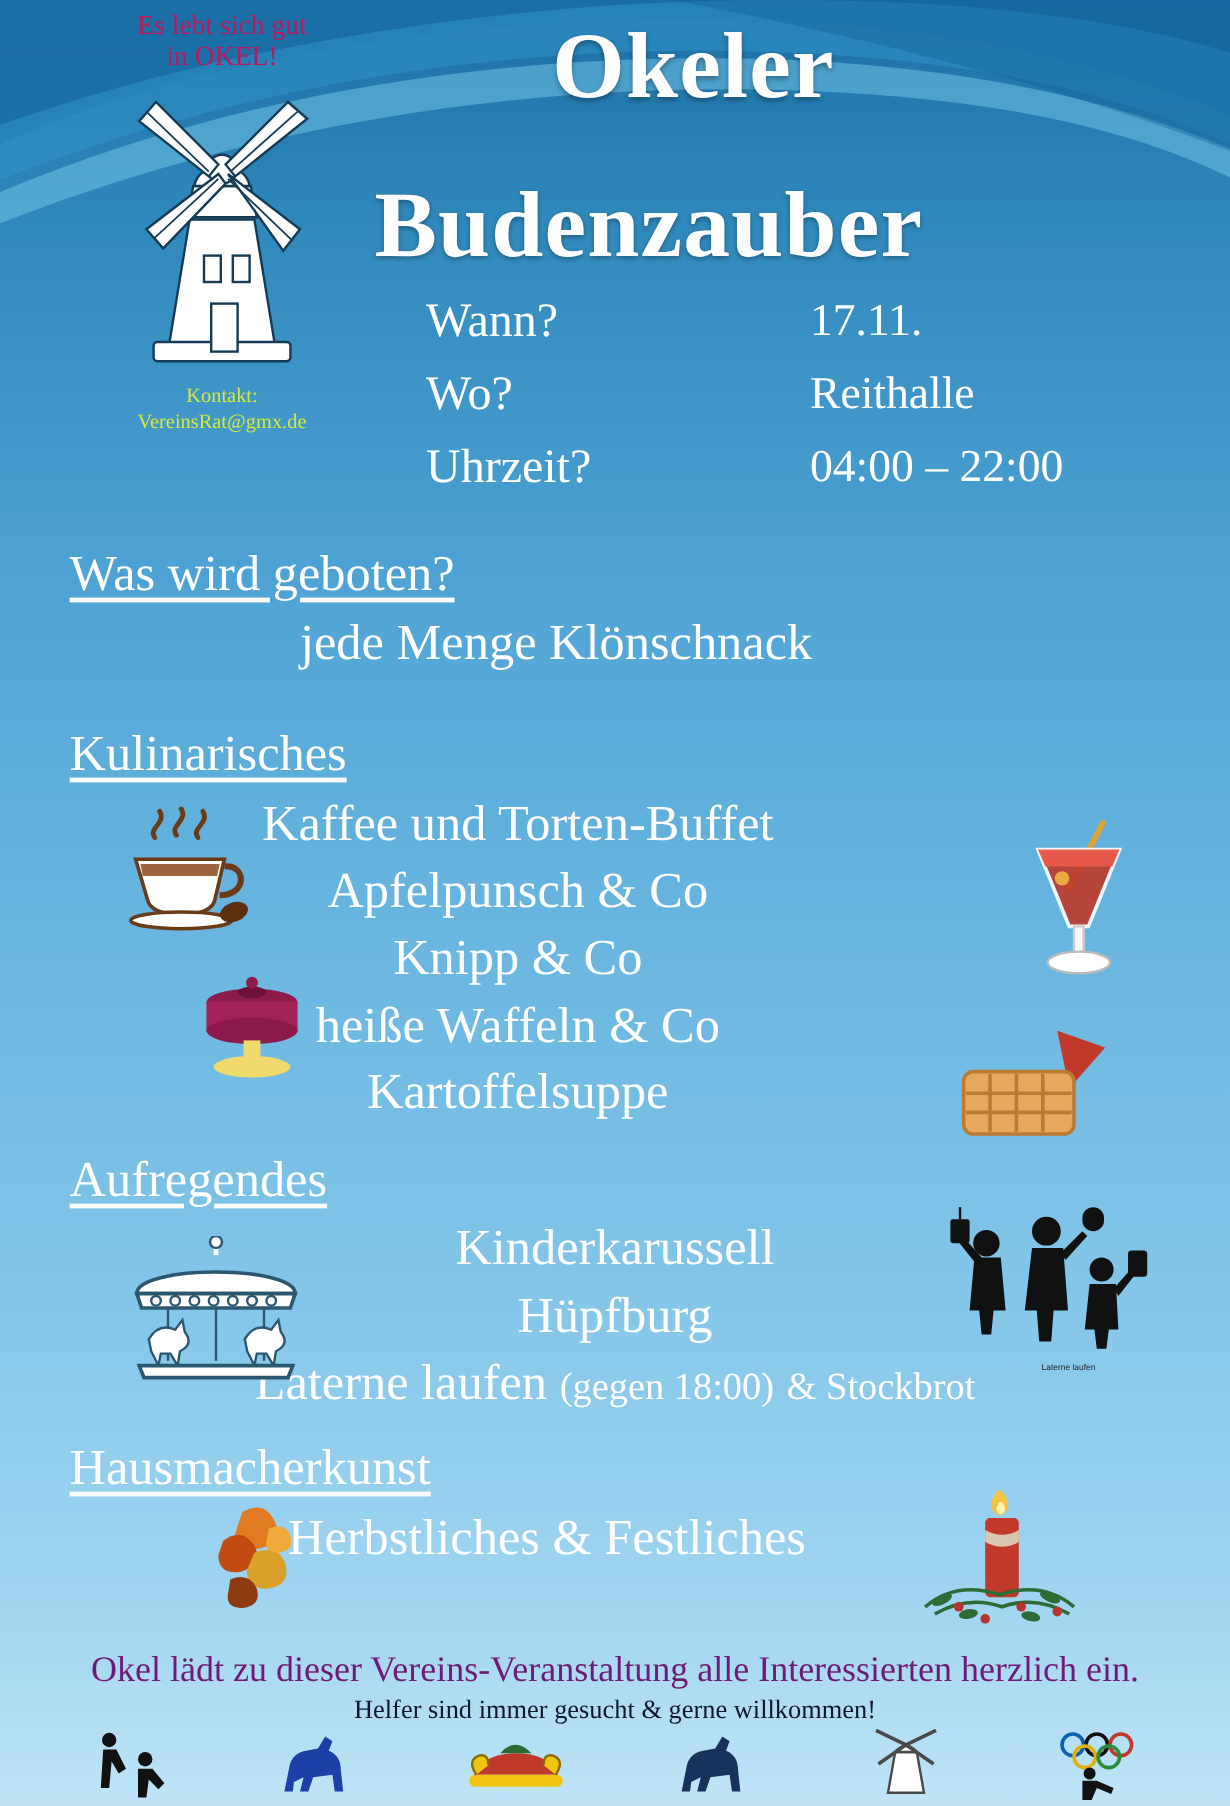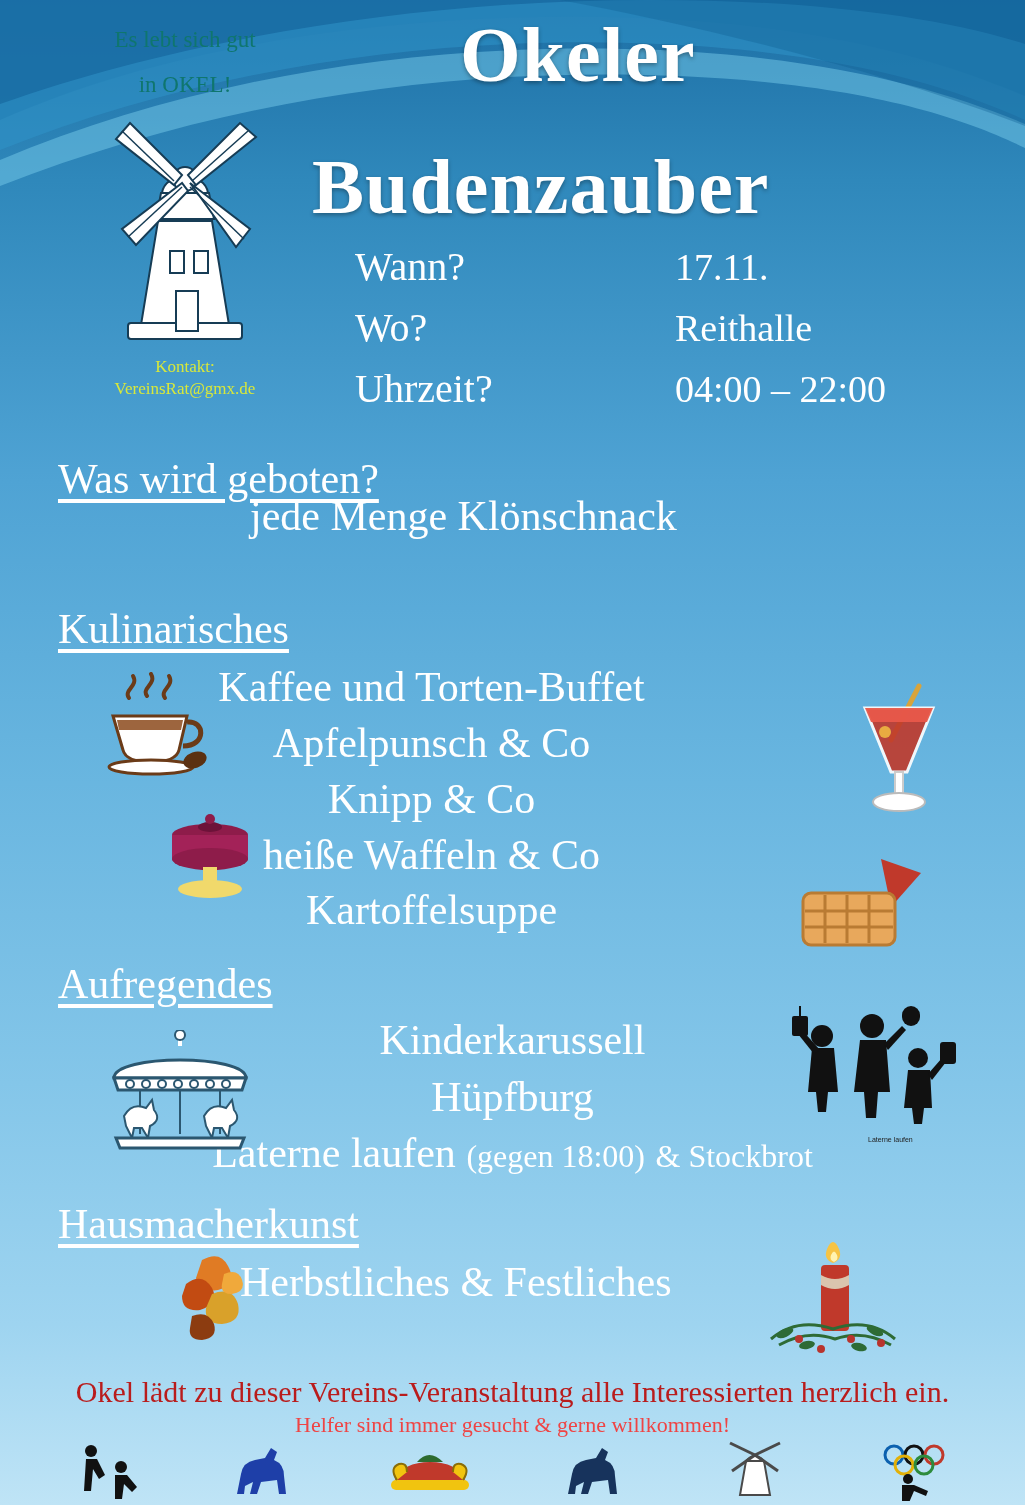--- a/index.html
+++ b/index.html
@@ -10,56 +10,56 @@
     color:#ffffff;
     position:relative;
     background:linear-gradient(to bottom,#1d6fa5 0%,#2f88bb 12%,#4fa3d4 32%,#69b6e0 52%,#84c6e9 72%,#9ed4f0 88%,#bfe4f6 100%);
   }
   
   .swoosh-wrap{position:absolute;top:0;left:0;width:1025px;height:240px;overflow:hidden;}
   .poster{position:absolute;inset:0;}
 
   
   .logo-block{position:absolute;left:55px;top:8px;width:260px;text-align:center;}
-  .logo-claim{font-size:23px;line-height:1.15;color:#0f766e;font-family:"Liberation Serif",serif;margin-top:19px;}
+  .logo-claim{font-size:23px;line-height:1.15;color:#be185d;font-family:"Liberation Serif",serif;}
   .windmill{margin:2px auto 0;display:block;}
   .contact{margin-top:2px;font-size:17px;line-height:1.2;color:#d8e83a;}
 
   
   .title1{position:absolute;left:460px;top:10px;font-size:78px;font-weight:bold;letter-spacing:1px;
           text-shadow:0 2px 4px rgba(0,0,0,.35);font-family:"Liberation Serif",serif;}
   .title2{position:absolute;left:312px;top:142px;font-size:78px;font-weight:bold;letter-spacing:1px;
           text-shadow:0 2px 4px rgba(0,0,0,.35);font-family:"Liberation Serif",serif;}
 
   
   .facts{position:absolute;left:355px;top:240px;width:620px;}
   .facts-row{display:flex;margin-bottom:6px;}
   .facts-q{width:320px;font-size:40px;line-height:1.35;}
   .facts-a{font-size:38px;line-height:1.45;}
 
   
   .sec-head{font-size:42px;text-decoration:underline;text-underline-offset:6px;}
   .sec1{position:absolute;left:58px;top:455px;}
-  .sec1-item{position:absolute;left:250px;top:492px;font-size:42px;}
+  .sec1-item{position:absolute;left:250px;top:512px;font-size:42px;}
 
   .sec2{position:absolute;left:58px;top:605px;}
   .food-list{position:absolute;left:0;top:660px;width:863px;text-align:center;}
   .food-list div{font-size:42px;line-height:1.33;}
 
   .sec3{position:absolute;left:58px;top:960px;}
   .fun-list{position:absolute;left:0;top:1012px;width:1025px;text-align:center;}
   .fun-list div{font-size:42px;line-height:1.35;}
   .small-note{font-size:32px;}
 
   .sec4{position:absolute;left:58px;top:1200px;}
   .craft-item{position:absolute;left:240px;top:1258px;font-size:42px;}
 
   
-  .foot1{position:absolute;left:0;top:1375px;width:1025px;text-align:center;font-size:30px;color:#b91c1c;}
-  .foot2{position:absolute;left:0;top:1412px;width:1025px;text-align:center;font-size:22px;color:#ef4444;}
+  .foot1{position:absolute;left:0;top:1375px;width:1025px;text-align:center;font-size:30px;color:#701a75;}
+  .foot2{position:absolute;left:0;top:1412px;width:1025px;text-align:center;font-size:22px;color:#0f172a;}
   .foot-icons{position:absolute;left:0;top:1440px;width:1025px;height:65px;display:flex;align-items:center;justify-content:space-around;padding:0 30px;box-sizing:border-box;}
   .foot-icons span{display:block;}
 
   
   .ci{position:absolute;}
   .ci-coffee{left:95px;top:672px;}
   .ci-punsch{left:845px;top:680px;}
   .ci-cake{left:155px;top:805px;}
   .ci-waffel{left:795px;top:855px;}
   .ci-karussell{left:100px;top:1030px;}

